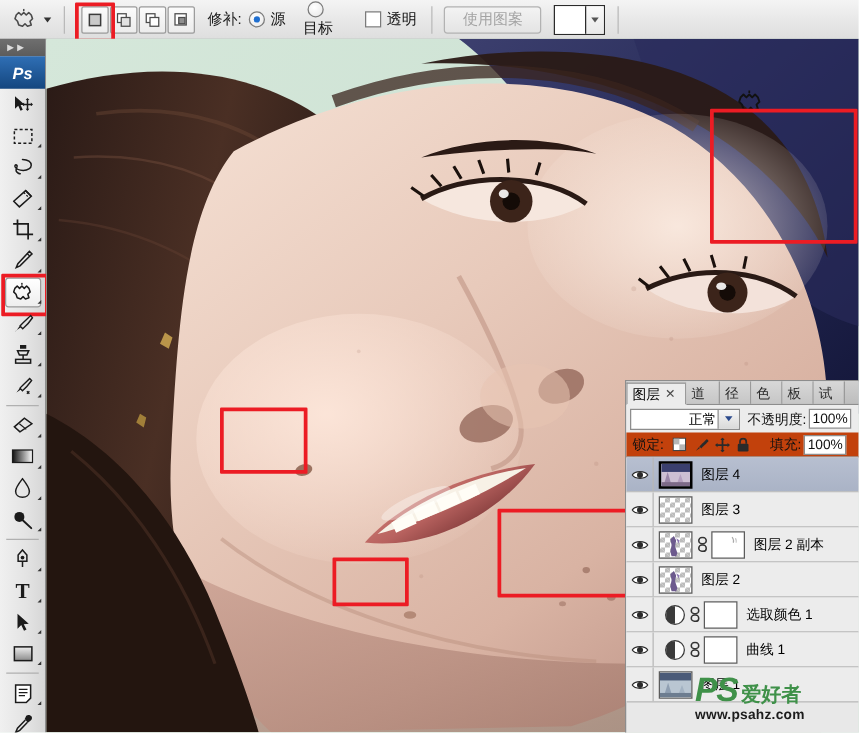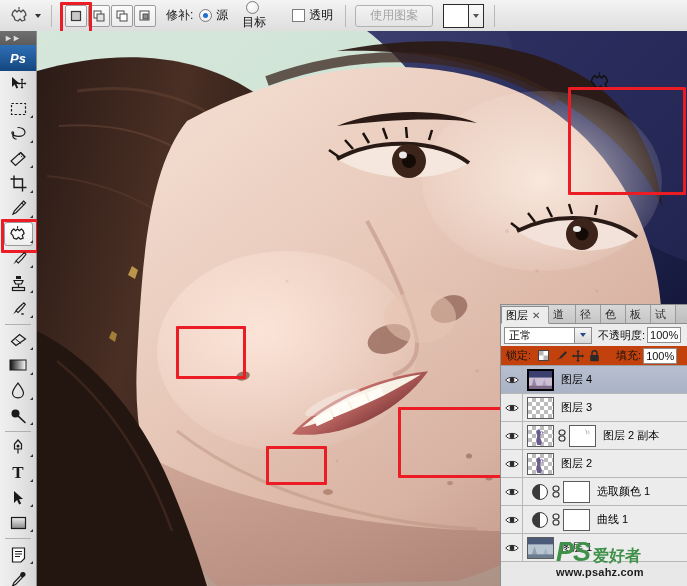--- a/index.html
+++ b/index.html
@@ -121,21 +121,21 @@
     border-bottom:1px solid #ececec;margin-bottom:-1px;color:#000;
   }
   .ptab .x{margin-left:4px;font-size:10px;color:#4a4a4a;}
   #blend-row{
     height:22px;display:flex;align-items:center;padding:0 3px;background:#ececec;box-sizing:border-box;
   }
   .combo{
     width:88px;height:17px;display:flex;align-items:center;
     background:#fff;border:1px solid #8d8d8d;box-sizing:border-box;
   }
-  .combo .val{flex:1;padding-left:4px;font-size:11px;color:#000;white-space:nowrap;overflow:hidden;}
+  .combo .val{flex:1;padding-left:4px;font-size:11px;color:#000;white-space:nowrap;overflow:hidden;margin-left:42px;}
   .combo .dd{
     width:16px;height:15px;display:flex;align-items:center;justify-content:center;
     background:linear-gradient(#f6f6f6,#d9d9d9);border-left:1px solid #8d8d8d;
   }
   .mini-label{font-size:11px;color:#111;margin-left:6px;white-space:nowrap;}
   .num-box{
     margin-left:2px;height:16px;min-width:34px;background:#fff;border:1px solid #8d8d8d;
     display:flex;align-items:center;padding:0 2px;font-size:11px;box-sizing:border-box;white-space:nowrap;
   }
   #lock-row{

